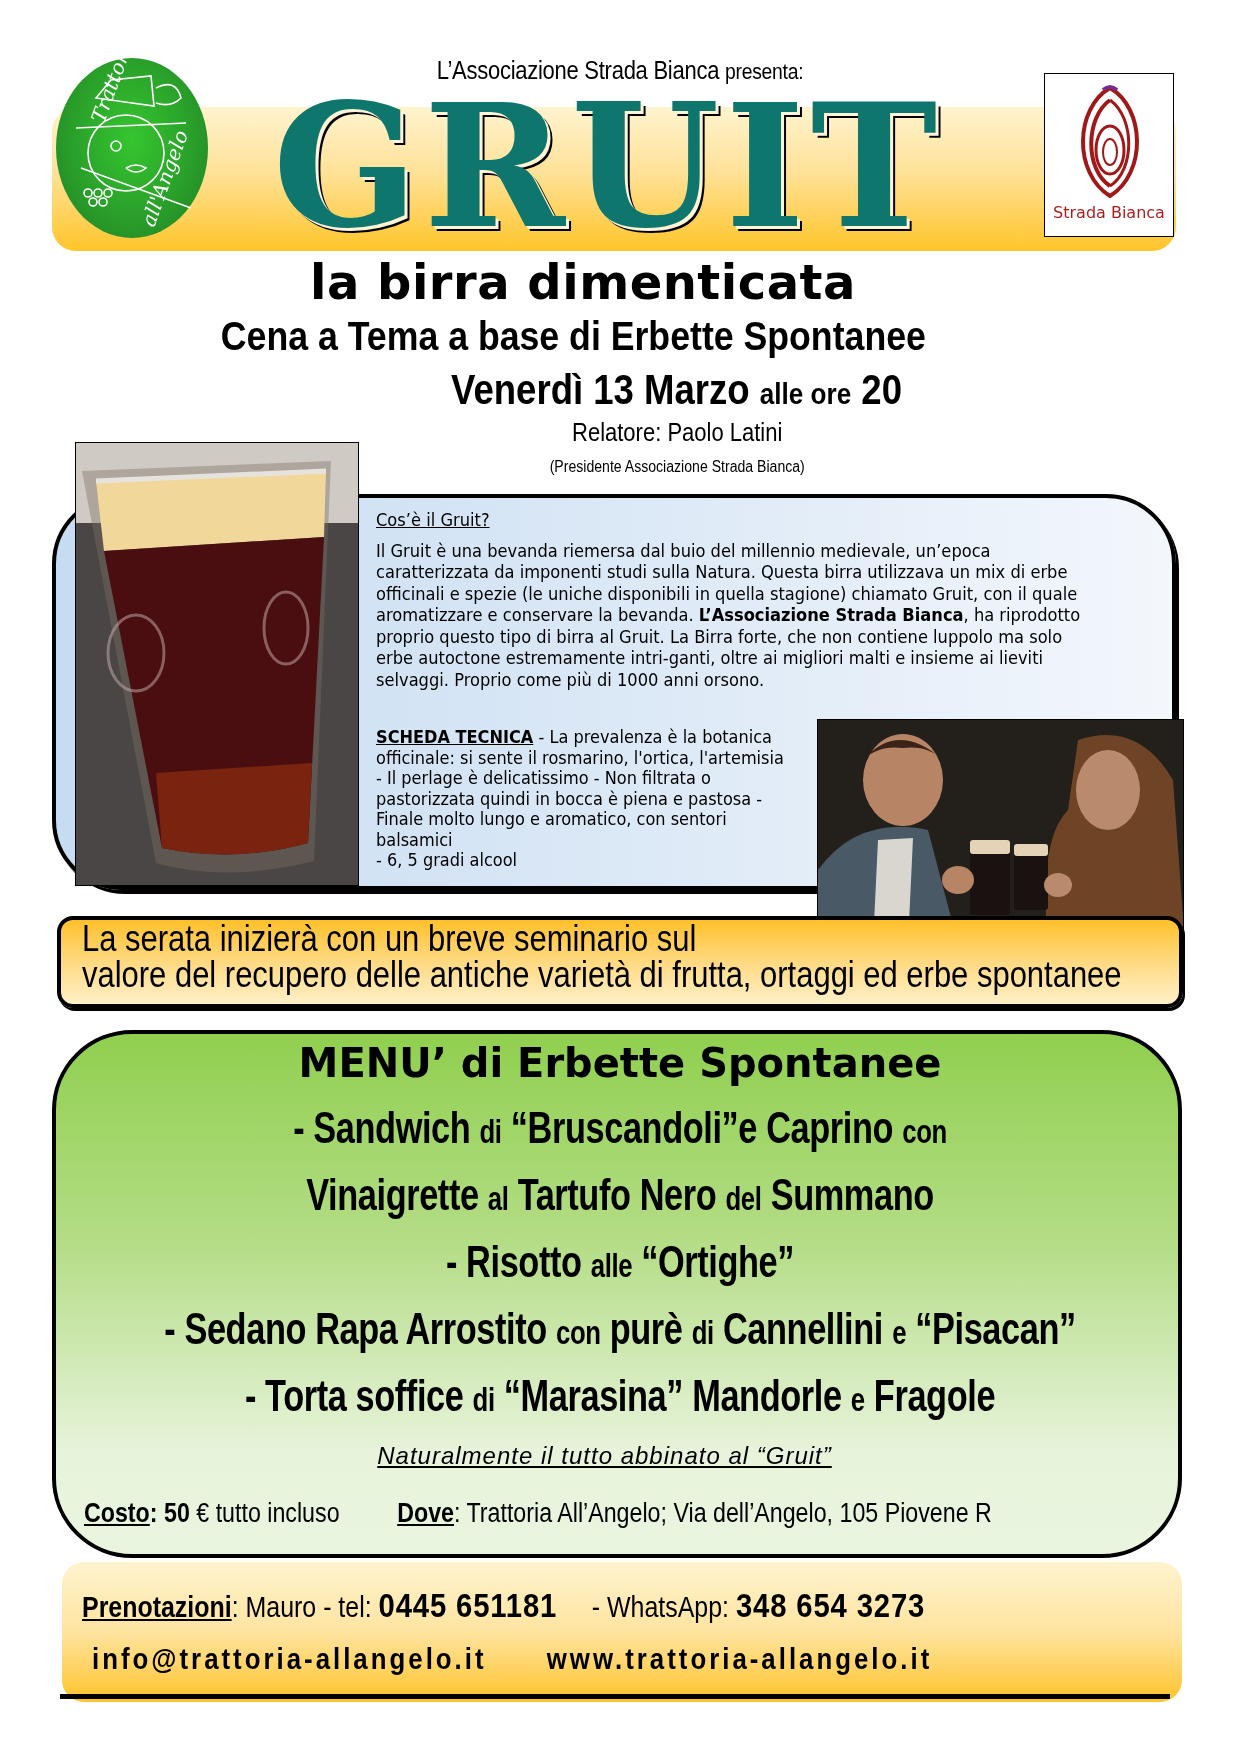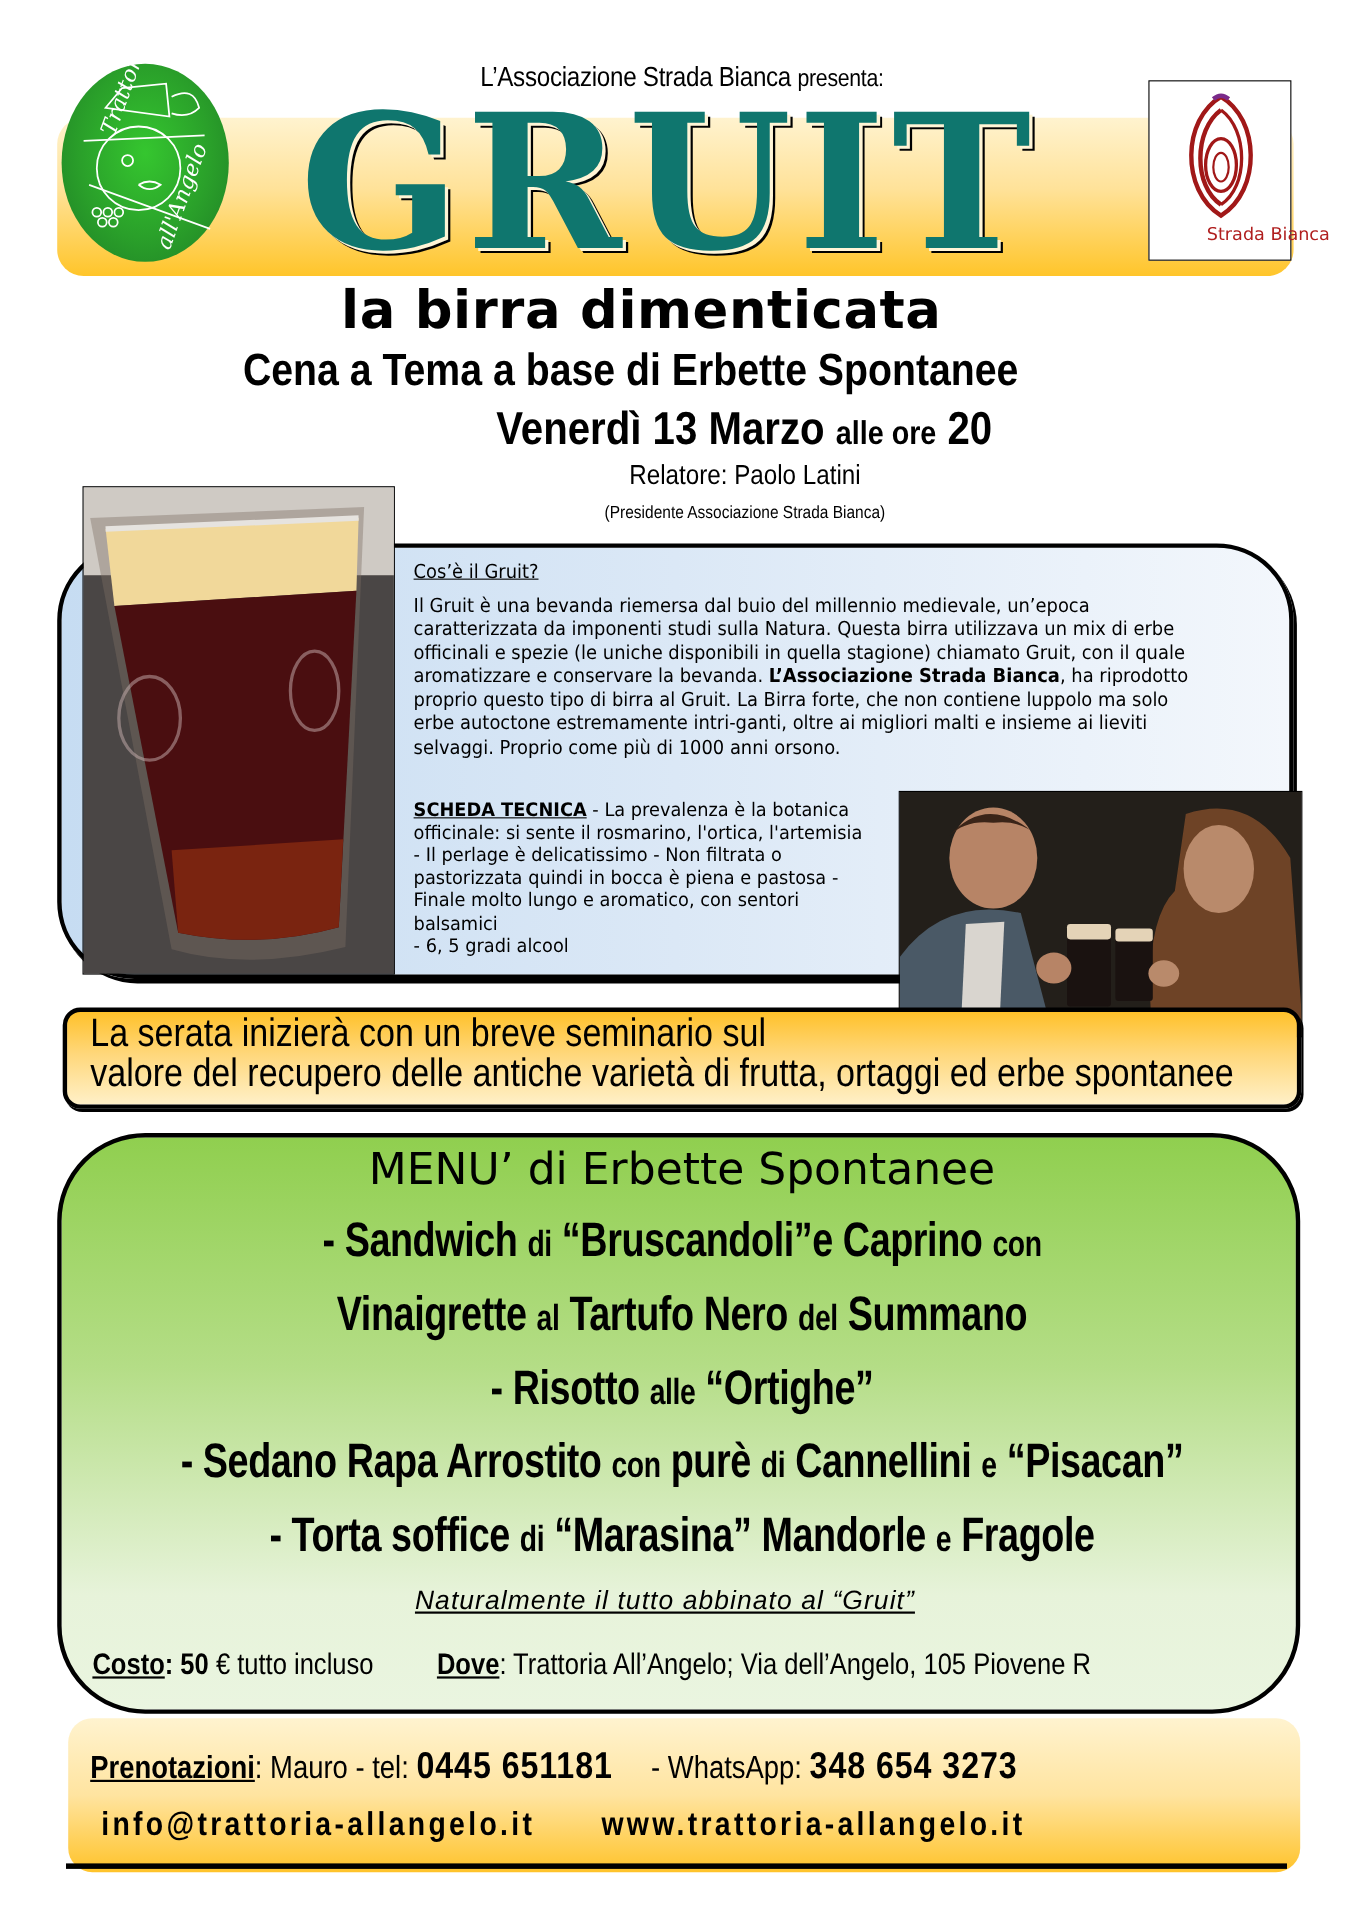--- a/index.html
+++ b/index.html
@@ -30,21 +30,21 @@
     border-radius: 50%;
     background: radial-gradient(ellipse at 50% 45%, #35c62f 0%, #2aa02a 55%, #1e7d25 100%);
   }
   .logo-left svg { position: absolute; left: 0; top: 0; }
   .logo-right {
     position: absolute; left: 1044px; top: 73px; width: 130px; height: 164px;
     background: #fff; border: 1.5px solid #000;
   }
   .logo-right .label {
     position: absolute; bottom: 14px; left: 0; width: 100%; text-align: center;
-    font-size: 16px; color: #b01e1e; font-family: "DejaVu Sans", sans-serif; margin-left: 44px;
+    font-size: 16px; color: #b01e1e; font-family: "DejaVu Sans", sans-serif;
   }
 
   
   .subtitle1 {
     position: absolute; top: 254px; left: 310px; font-size: 48px; font-weight: bold;
     font-family: "DejaVu Sans", sans-serif; letter-spacing: 0.5px;
   }
   .subtitle2 {
     position: absolute; top: 313px; left: 0; width: 1318px; text-align: center;
     font-size: 41px; font-weight: bold; transform: scaleX(0.87); transform-origin: left;
@@ -107,21 +107,21 @@
   }
 
   
   .menu-panel {
     position: absolute; left: 52px; top: 1030px; width: 1130px; height: 528px;
     border: 4px solid #000; border-radius: 80px;
     background: linear-gradient(to bottom, #90cf4f 0%, #b4dd86 40%, #e7f3da 80%, #eaf5e0 100%);
   }
   .menu-title {
     position: absolute; top: 1040px; left: 0; width: 1240px; text-align: center;
-    font-family: "DejaVu Sans", sans-serif; font-size: 40px; font-weight: normal;
+    font-family: "DejaVu Sans", sans-serif; font-size: 40px; font-weight: bold;
     transform: scaleX(1.0);
   }
   .menu-item {
     position: absolute; left: 0; width: 1240px; text-align: center;
     font-family: "Liberation Sans Narrow", "Liberation Sans", sans-serif; font-weight: bold;
     font-size: 44px; letter-spacing: -0.5px;
     transform: scaleX(0.78);
   }
   .menu-item .sm { font-size: 33px; font-weight: bold; }
   .menu-note {

